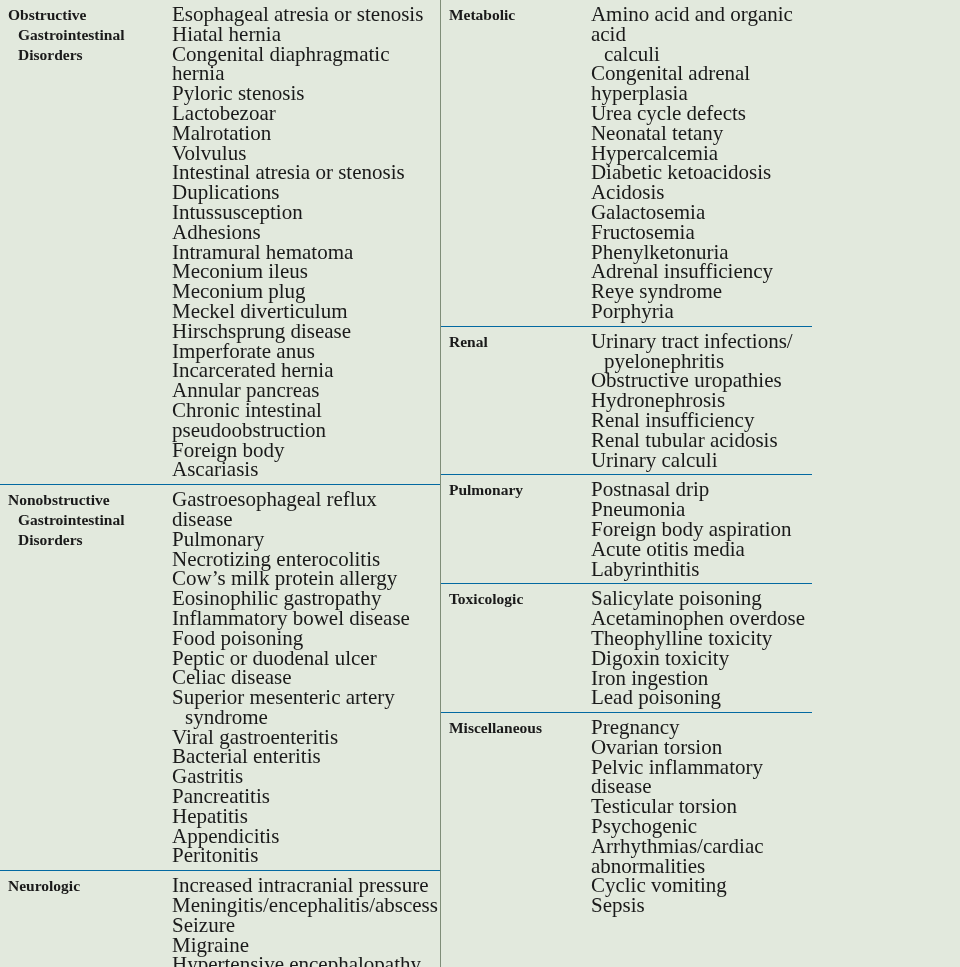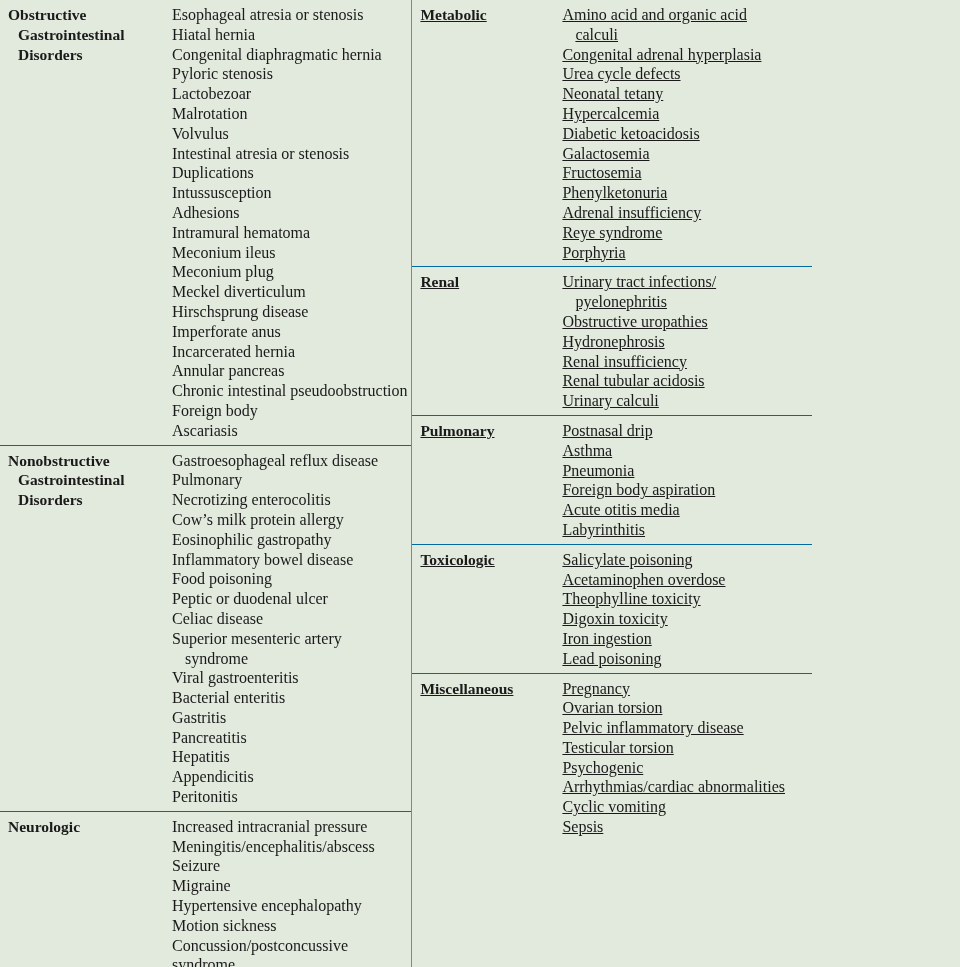--- a/index.html
+++ b/index.html
@@ -21,21 +21,20 @@
     box-sizing: border-box;
   }
   .col {
     box-sizing: border-box;
   }
   .col-left {
     width: 487px;
   }
   .col-right {
     width: 473px;
-    text-decoration: underline;
   }
   .group {
     display: flex;
     box-sizing: border-box;
     padding-top: 5px;
     padding-bottom: 4px;
   }
   .group.has-rule {
     border-top: 1px solid #0369a1;
   }
@@ -52,21 +51,21 @@
   }
   .col-right .group-label {
     width: 150px;
   }
   .group-label .cont {
     display: block;
     padding-left: 10px;
   }
   .group-items {
     flex: 1;
-    font-size: 16px;
+    font-size: 21px;
     line-height: 19.8px;
     padding-right: 2px;
     box-sizing: border-box;
   }
   .item {
     white-space: pre-wrap;
   }
   .divider-vert {
     width: 1px;
     background: #7f8d78;
@@ -147,20 +146,21 @@
       <div class="group">
         <div class="group-label"><span>Metabolic</span></div>
         <div class="group-items">
           <div class="item">Amino acid and organic acid</div>
           <div class="item" style="padding-left: 13px;">calculi</div>
           <div class="item">Congenital adrenal hyperplasia</div>
           <div class="item">Urea cycle defects</div>
           <div class="item">Neonatal tetany</div>
           <div class="item">Hypercalcemia</div>
           <div class="item">Diabetic ketoacidosis</div>
+          <div class="item">Acidosis</div>
           <div class="item">Galactosemia</div>
           <div class="item">Fructosemia</div>
           <div class="item">Phenylketonuria</div>
           <div class="item">Adrenal insufficiency</div>
           <div class="item">Reye syndrome</div>
           <div class="item">Porphyria</div>
         </div>
       </div>
       <div class="group has-rule">
         <div class="group-label"><span>Renal</span></div>
@@ -171,21 +171,20 @@
           <div class="item">Hydronephrosis</div>
           <div class="item">Renal insufficiency</div>
           <div class="item">Renal tubular acidosis</div>
           <div class="item">Urinary calculi</div>
         </div>
       </div>
       <div class="group has-rule">
         <div class="group-label"><span>Pulmonary</span></div>
         <div class="group-items">
           <div class="item">Postnasal drip</div>
-          <div class="item">Asthma</div>
           <div class="item">Pneumonia</div>
           <div class="item">Foreign body aspiration</div>
           <div class="item">Acute otitis media</div>
           <div class="item">Labyrinthitis</div>
         </div>
       </div>
       <div class="group has-rule">
         <div class="group-label"><span>Toxicologic</span></div>
         <div class="group-items">
           <div class="item">Salicylate poisoning</div>

